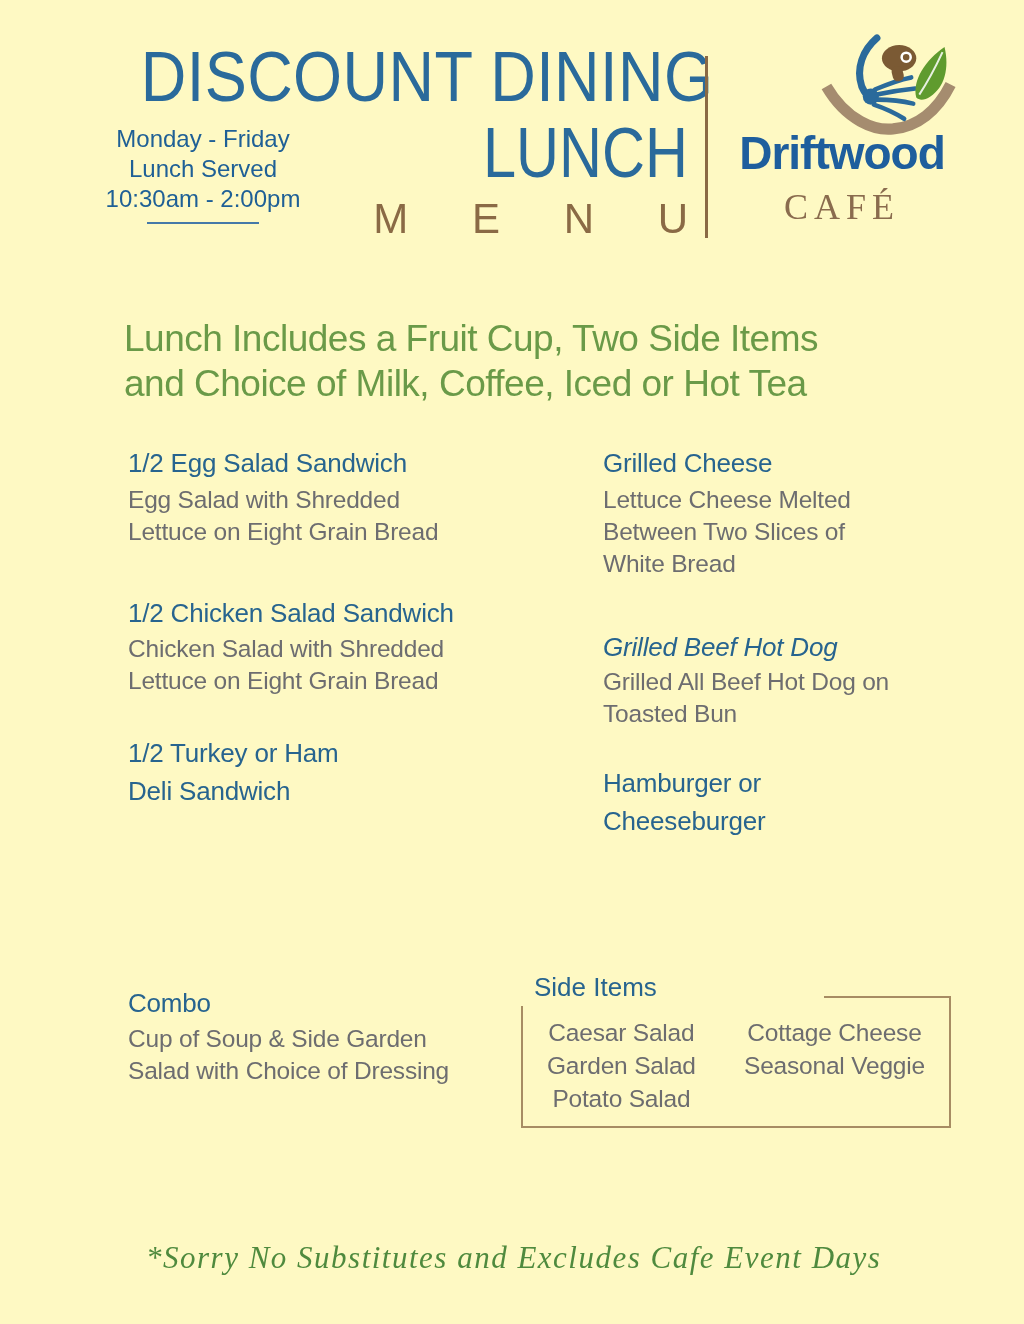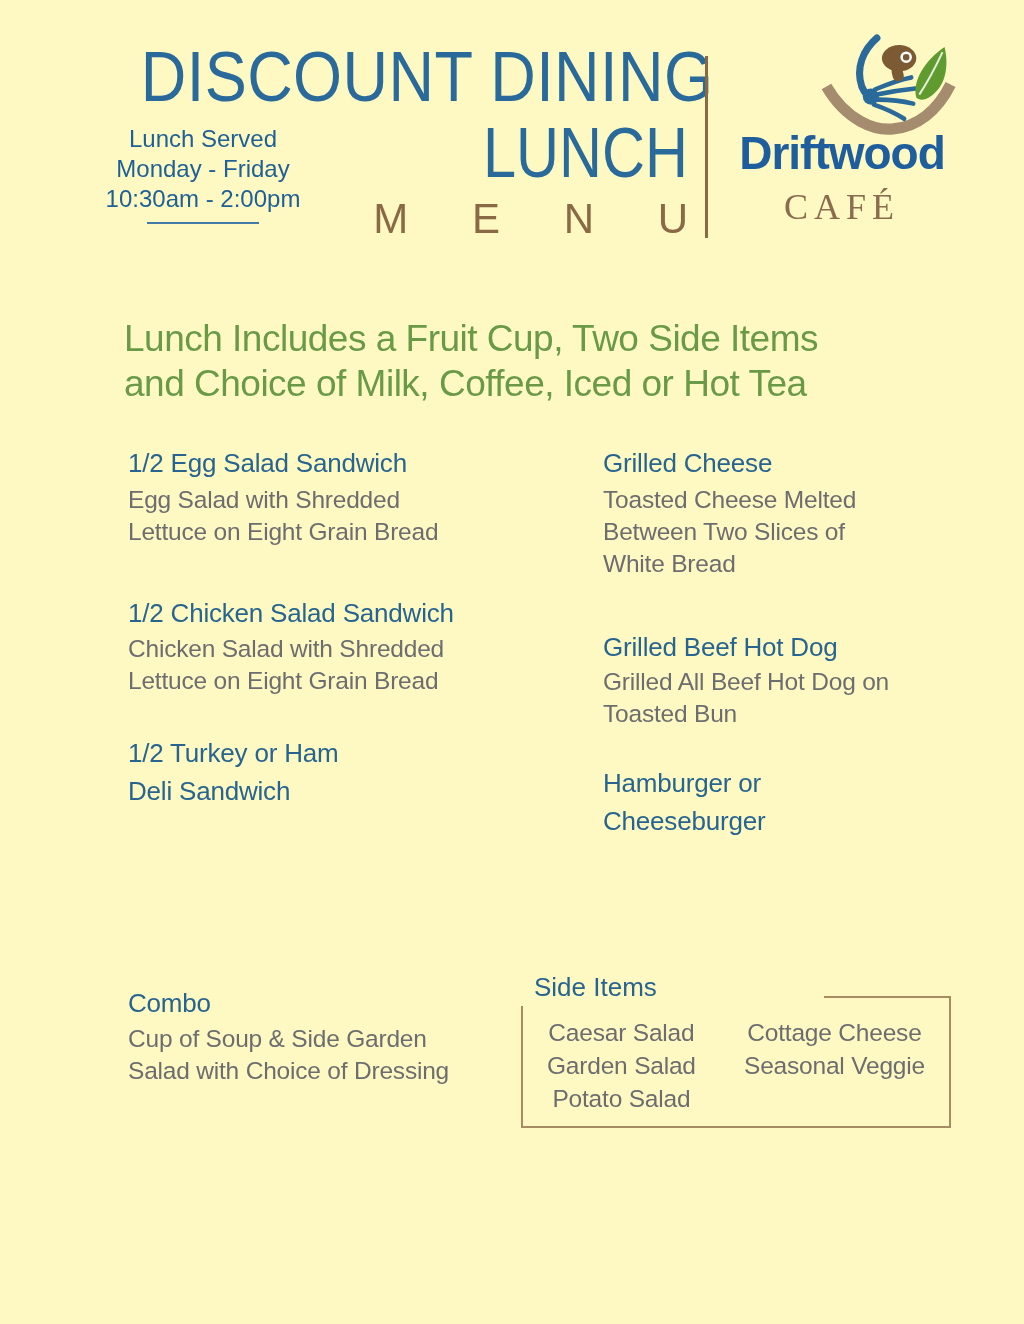--- a/index.html
+++ b/index.html
@@ -96,22 +96,22 @@
 
 <div class="page">
 
   <div class="title-block">
     <div class="title-line1">DISCOUNT DINING</div>
     <div class="title-line2">LUNCH</div>
     <div class="title-line3">M E N U</div>
   </div>
 
   <div class="served-block">
+    <div>Monday - Friday</div>
     <div>Lunch Served</div>
-    <div>Monday - Friday</div>
     <div>10:30am - 2:00pm</div>
     <div class="served-underline"></div>
   </div>
 
   <div class="header-divider"></div>
 
   <svg class="logo-icon" viewBox="0 0 150 105" xmlns="http://www.w3.org/2000/svg">
     <g>
       <path d="M14,52 C34,86 62,96 80,94 C104,92 124,76 137,50" stroke="#a58c6f" stroke-width="11" fill="none"></path>
     </g>
@@ -148,25 +148,25 @@
 Lettuce on Eight Grain Bread</div>
 
   <div class="item-name col-l" style="top:734px;">1/2 Turkey or Ham
 Deli Sandwich</div>
 
   <div class="item-name col-l" style="top:984px;">Combo</div>
   <div class="item-desc col-l" style="top:1023px;">Cup of Soup &amp; Side Garden
 Salad with Choice of Dressing</div>
 
   <div class="item-name col-r" style="top:444px;">Grilled Cheese</div>
-  <div class="item-desc col-r" style="top:484px;">Toasted Cheese Melted
+  <div class="item-desc col-r" style="top:484px;">Lettuce Cheese Melted
 Between Two Slices of
 White Bread</div>
 
-  <div class="item-name col-r" style="top:628px;">Grilled Beef Hot Dog</div>
+  <div class="item-name col-r" style="top:628px;font-style:italic;">Grilled Beef Hot Dog</div>
   <div class="item-desc col-r" style="top:666px;">Grilled All Beef Hot Dog on
 Toasted Bun</div>
 
   <div class="item-name col-r" style="top:764px;">Hamburger or
 Cheeseburger</div>
 
   <div class="side-title">Side Items</div>
   <div class="box-line" style="left:824px; top:996px; width:127px; height:2px;"></div>
   <div class="box-line" style="left:949px; top:996px; width:2px; height:132px;"></div>
   <div class="box-line" style="left:521px; top:1126px; width:430px; height:2px;"></div>
@@ -175,14 +175,15 @@
   <div class="side-col side-col1">
     <div>Caesar Salad</div>
     <div>Garden Salad</div>
     <div>Potato Salad</div>
   </div>
   <div class="side-col side-col2">
     <div>Cottage Cheese</div>
     <div>Seasonal Veggie</div>
   </div>
 
+  <div class="footer-note">*Sorry No Substitutes and Excludes Cafe Event Days</div>
 
 </div>
 
 </body></html>

